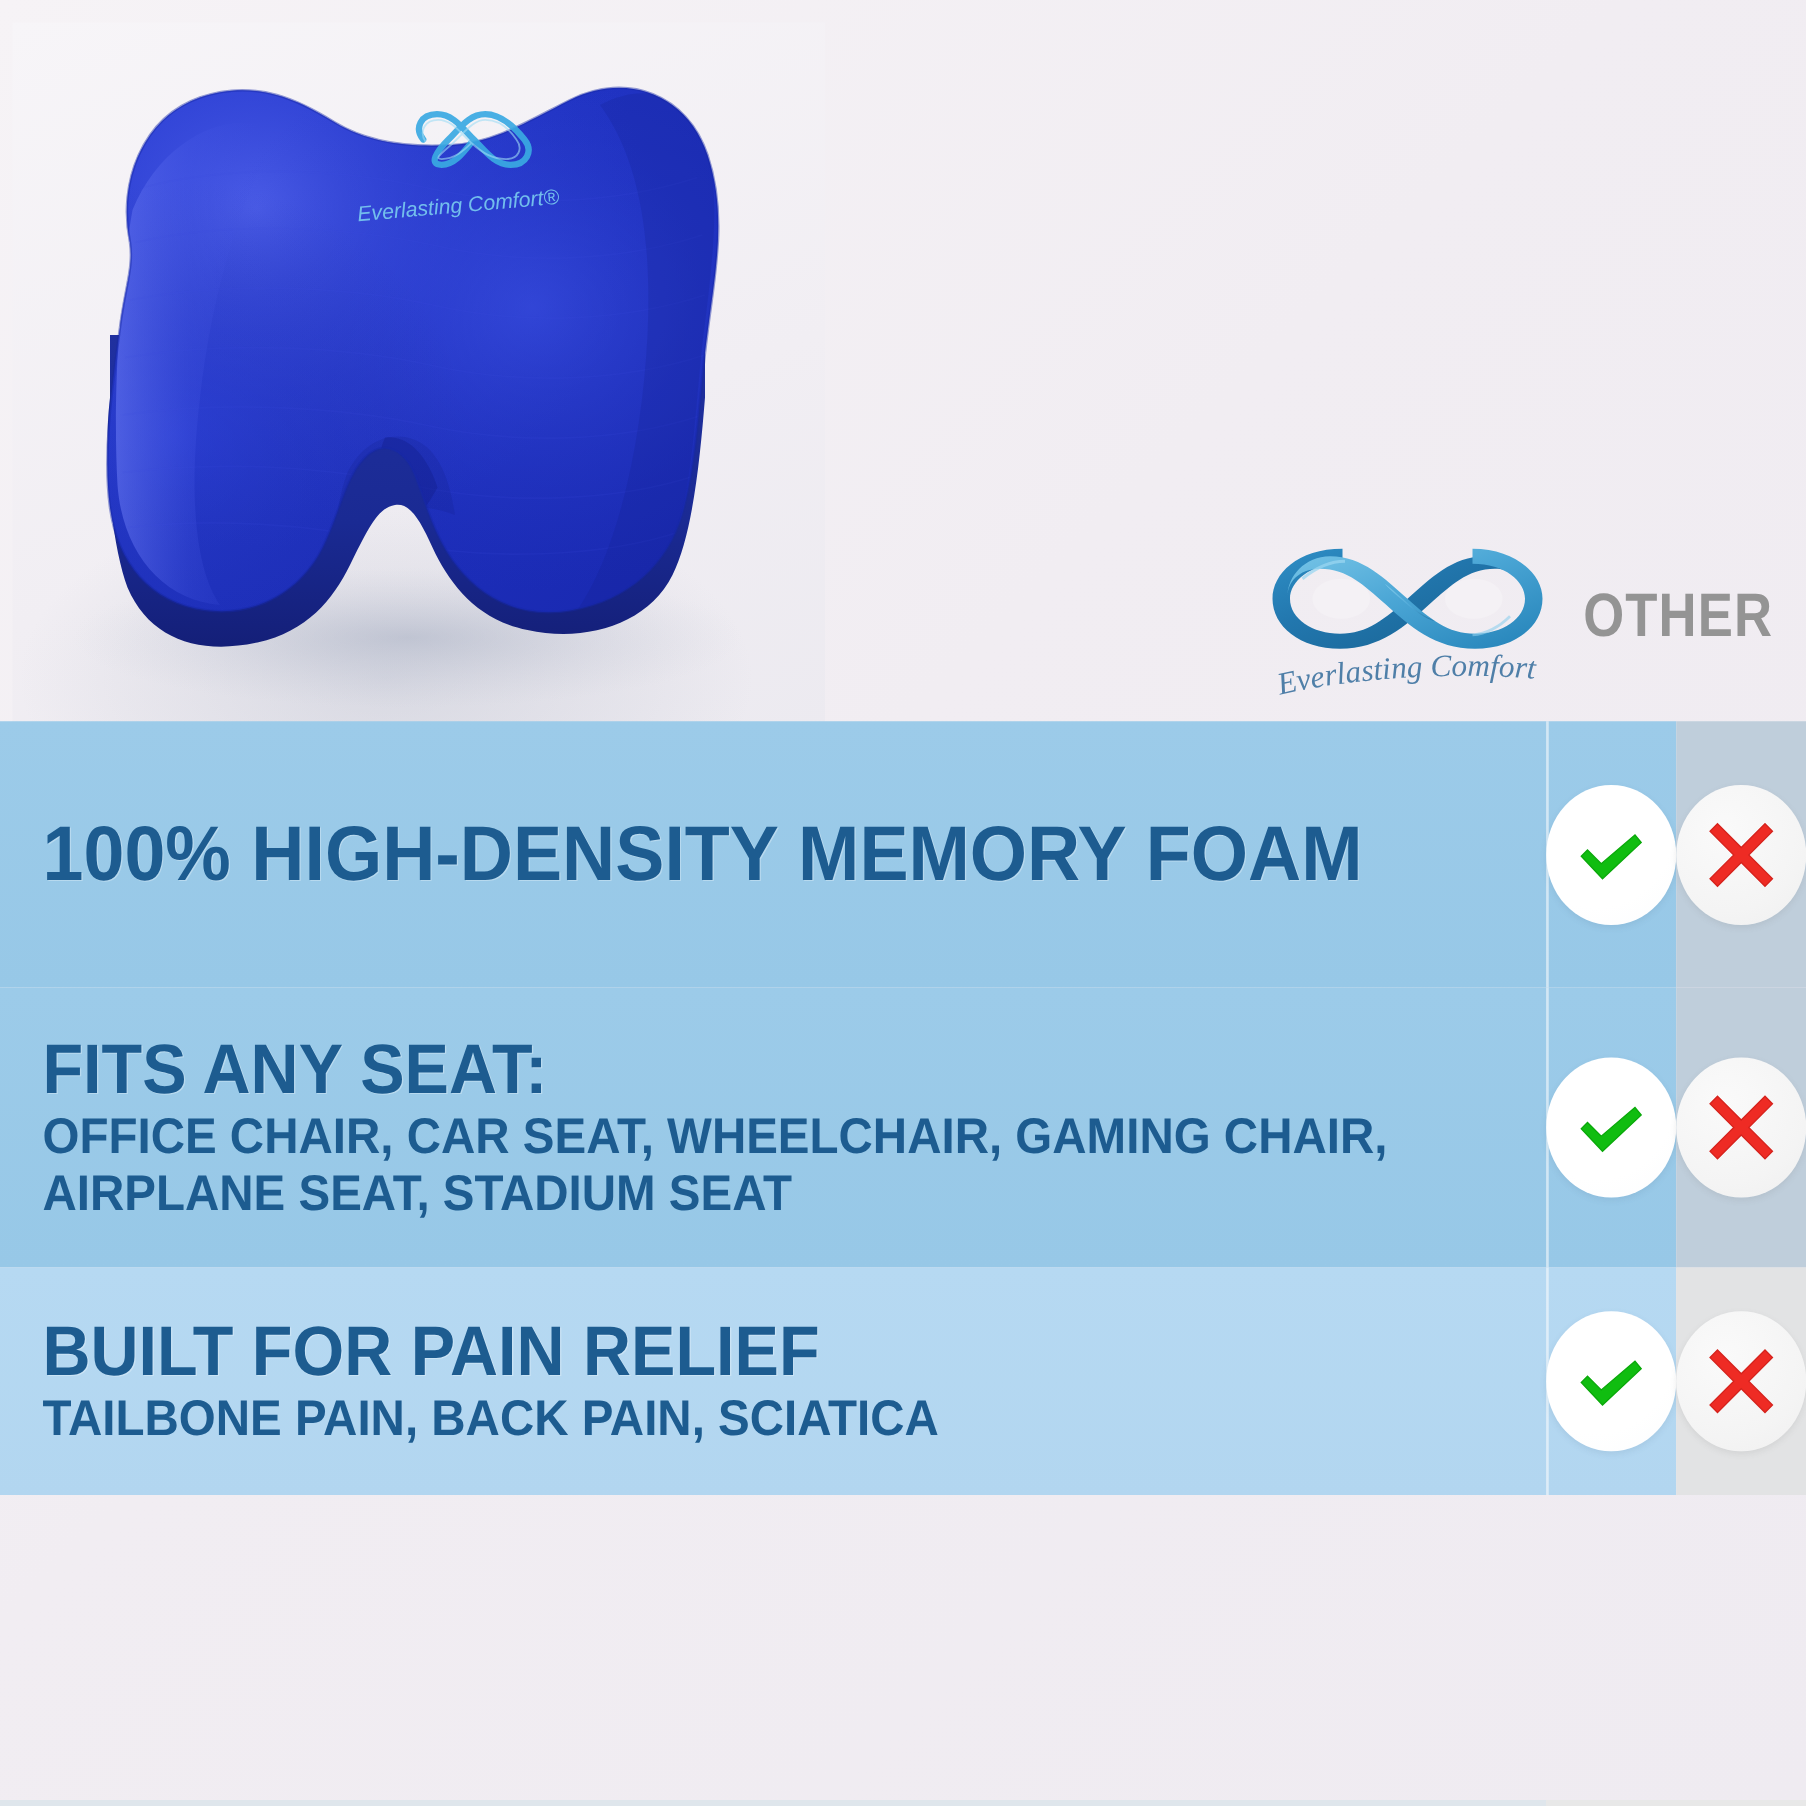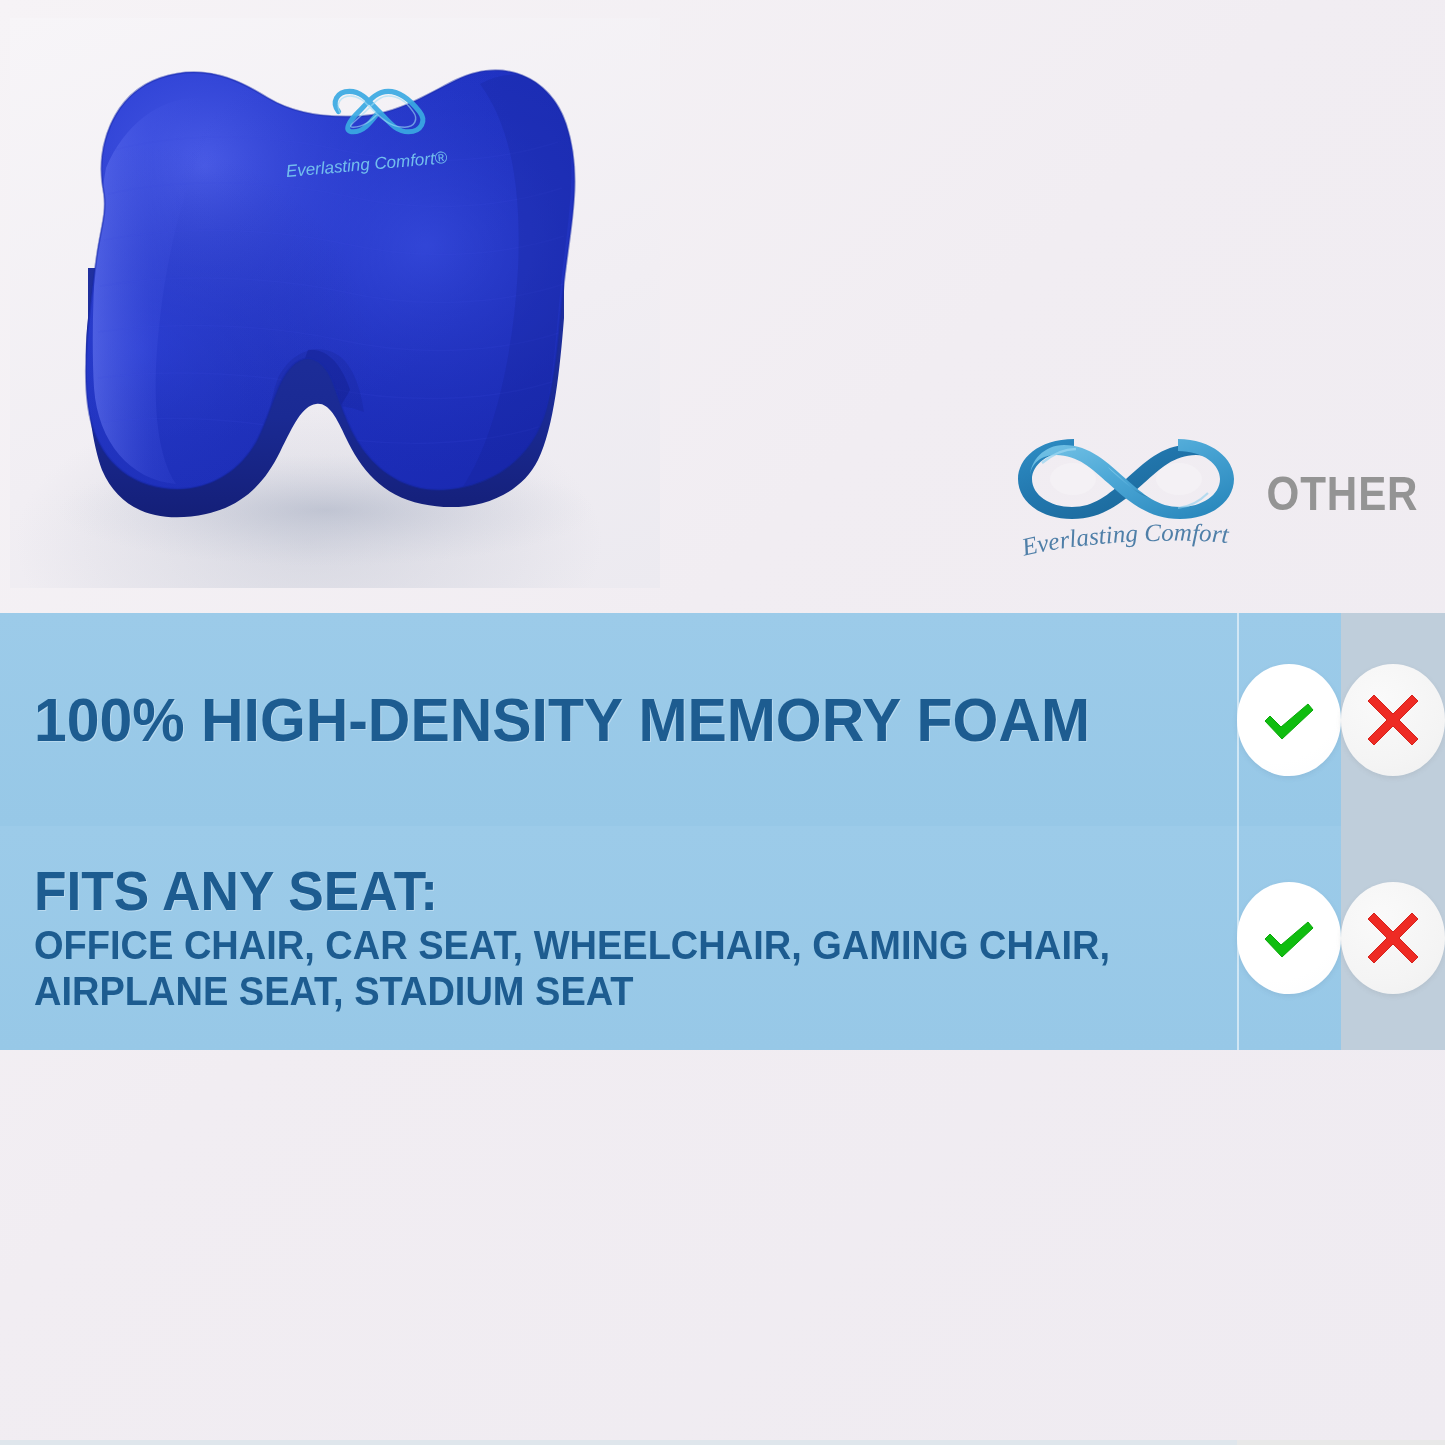--- a/index.html
+++ b/index.html
@@ -39,21 +39,21 @@
     position:absolute; left:1240px; top:465px; width:205px;
     text-align:center;
     font-family:"Liberation Sans Narrow","Liberation Sans",sans-serif;
     font-weight:bold; font-size:49px; letter-spacing:1px;
     color:#949494;
     transform:scaleX(0.86); transform-origin:center center;
   }
 
   
   #comparison-table {
-    position:absolute; left:0; top:613px; width:1445px; height:762px;
+    position:absolute; left:0; top:577px; width:1445px; height:762px;
   }
   .trow { position:relative; width:100%; display:flex; }
   .trow .feature-cell {
     position:relative;
     width:1237px;
     padding:0 0 0 34px;
     display:flex; flex-direction:column; justify-content:center;
   }
   .trow .mark-cell {
     position:relative;
@@ -384,16 +384,39 @@
         <div class="badge cross-badge">
           <svg width="62" height="62" viewBox="0 0 62 62">
             <path d="M12,6 L31,25 L50,6 L56,12 L37,31 L56,50 L50,56 L31,37 L12,56 L6,50 L25,31 L6,12 Z" fill="#ee2b24"></path>
             <path d="M12,6 L31,25 L50,6 L56,12 L37,31 L56,50 L50,56 L31,37 L12,56 L6,50 L25,31 L6,12 Z" fill="none" stroke="#d5221c" stroke-width="1"></path>
           </svg>
         </div>
       </div>
       <div class="col-divider"></div>
     </div>
 
+    <div class="trow light" id="row-4">
+      <div class="feature-cell">
+        <div class="feat-title">BUILT FOR PAIN RELIEF</div>
+        <div class="feat-sub">TAILBONE PAIN, BACK PAIN, SCIATICA</div>
+      </div>
+      <div class="mark-cell own-cell">
+        <div class="badge check-badge">
+          <svg width="64" height="64" viewBox="0 0 64 64">
+            <path d="M8,33 L13,28 L24,39 L51,16 L56,22 L25,51 Z" fill="#10bd10"></path>
+            <path d="M8,33 L13,28 L24,39 L51,16 L56,22 L25,51 Z" fill="none" stroke="#0aa80a" stroke-width="1"></path>
+          </svg>
+        </div>
+      </div>
+      <div class="mark-cell other-cell">
+        <div class="badge cross-badge">
+          <svg width="62" height="62" viewBox="0 0 62 62">
+            <path d="M12,6 L31,25 L50,6 L56,12 L37,31 L56,50 L50,56 L31,37 L12,56 L6,50 L25,31 L6,12 Z" fill="#ee2b24"></path>
+            <path d="M12,6 L31,25 L50,6 L56,12 L37,31 L56,50 L50,56 L31,37 L12,56 L6,50 L25,31 L6,12 Z" fill="none" stroke="#d5221c" stroke-width="1"></path>
+          </svg>
+        </div>
+      </div>
+      <div class="col-divider"></div>
+    </div>
   </div>
 
   <div id="bottom-strip"></div>
 </div>
 
 </body></html>

